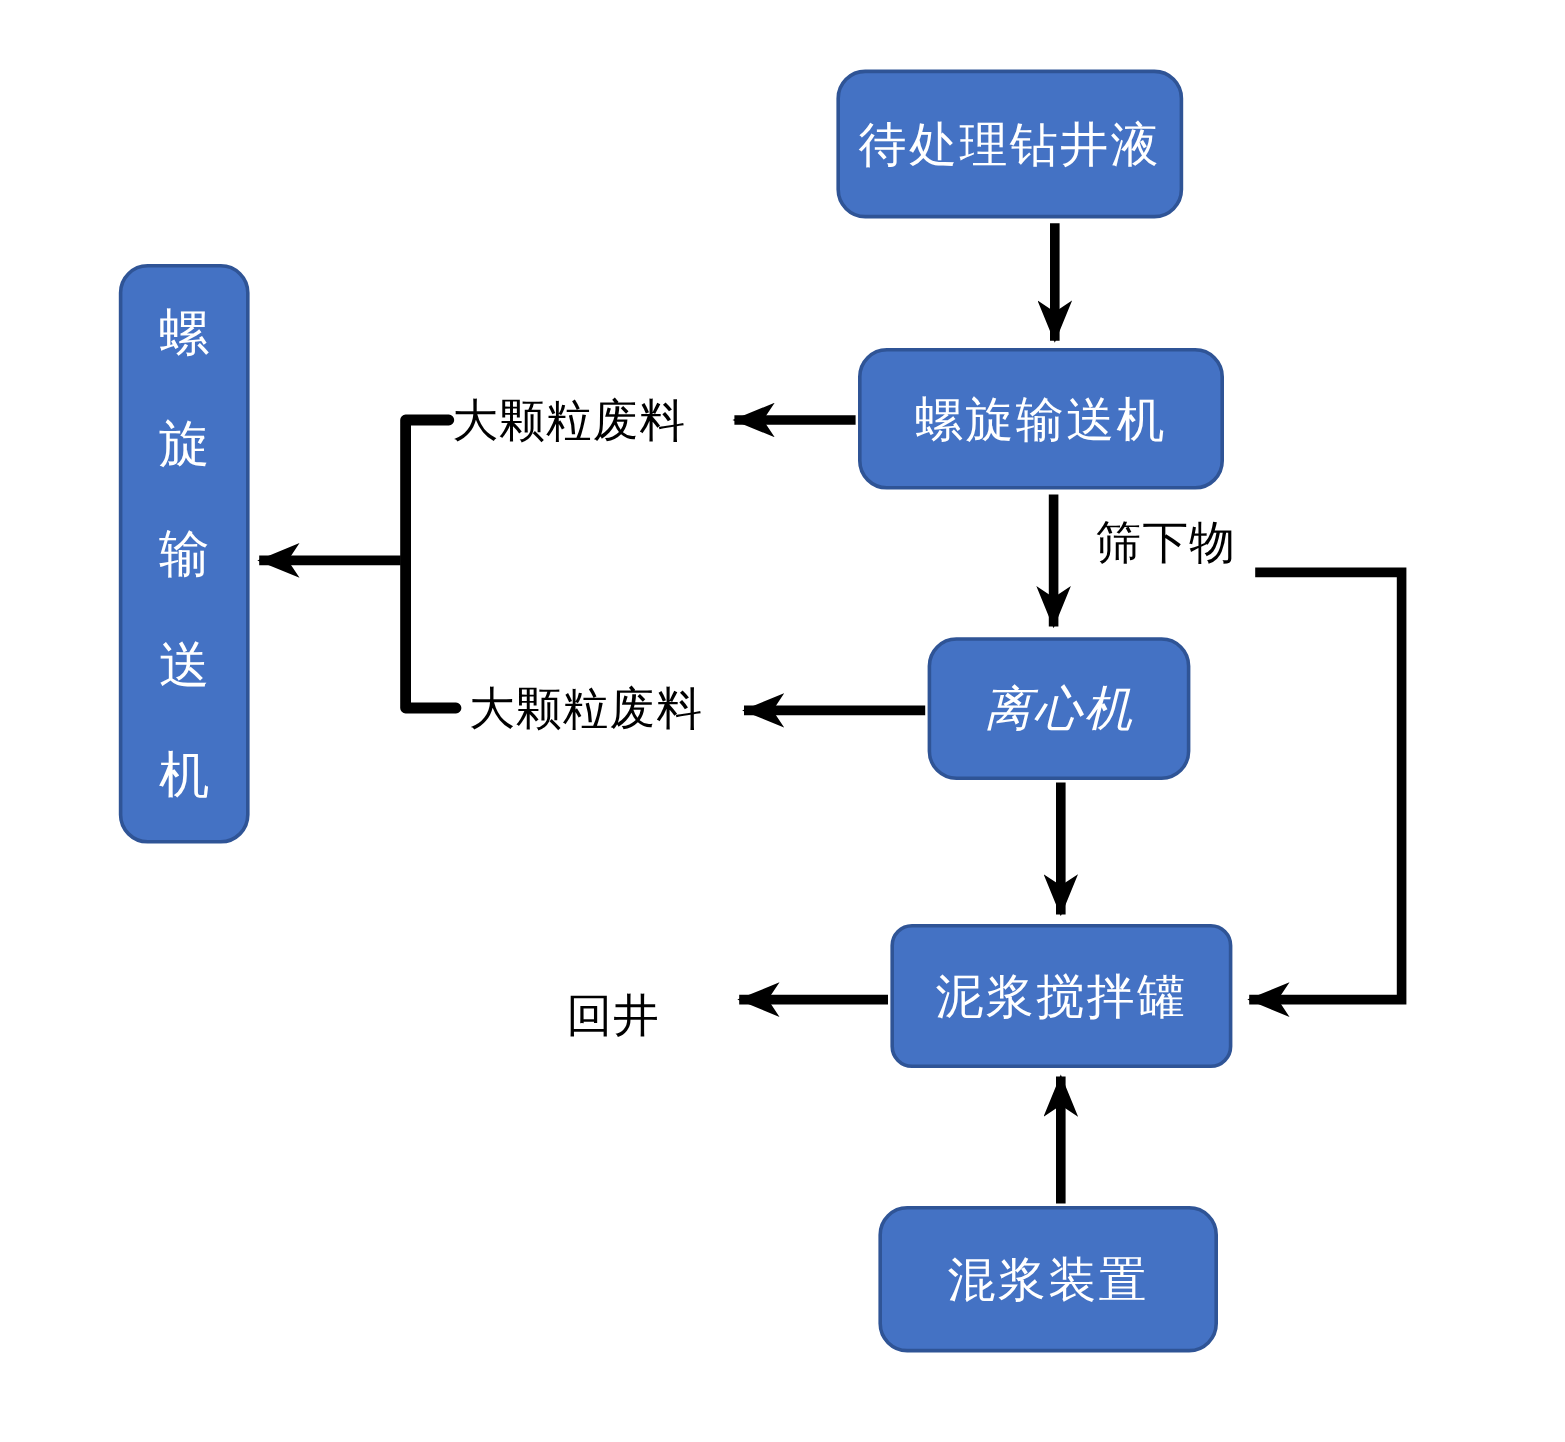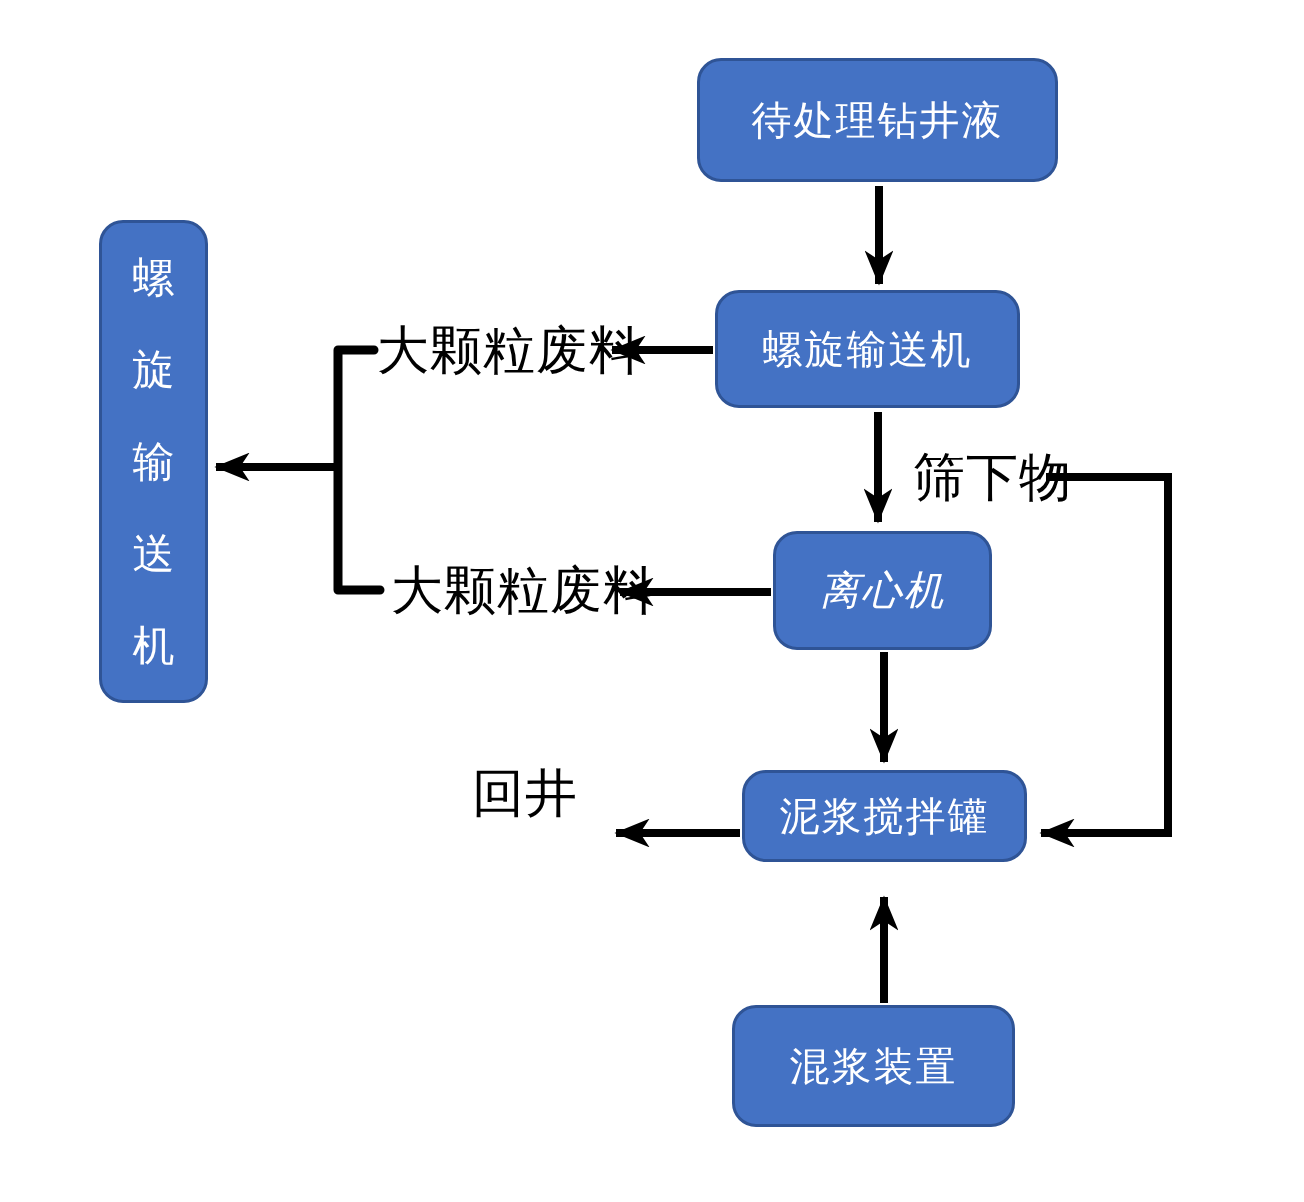--- a/index.html
+++ b/index.html
@@ -47,49 +47,49 @@
     border: 3px solid var(--node-border);
     border-radius: 24px;
     color: var(--node-text);
     display: flex;
     align-items: center;
     justify-content: center;
     font-size: 40px;
     letter-spacing: 2px;
     text-align: center;
   }
-  .node-drilling-fluid { left: 697px; top: 58px;  width: 361px; height: 124px; }
+  .node-drilling-fluid { left: 697px; top: 58px;  width: 289px; height: 124px; }
   .node-shaker         { left: 715px; top: 290px; width: 305px; height: 118px; }
   .node-centrifuge     { left: 773px; top: 531px; width: 219px; height: 119px; font-style: italic; }
-  .node-mixing-tank    { left: 742px; top: 770px; width: 285px; height: 92px; }
+  .node-mixing-tank    { left: 742px; top: 770px; width: 285px; height: 120px; border-radius: 18px; }
   .node-slurry-device  { left: 732px; top: 1005px; width: 283px; height: 122px; justify-content: center; }
 
   .node-conveyor { left: 99px; top: 220px; width: 109px; height: 483px; }
   .node-conveyor .vertical-text {
     display: inline-block;
     width: 44px;
     font-size: 42px;
     line-height: 92px;
     word-break: break-all;
     text-align: center;
     letter-spacing: 0;
   }
 
   .edge-label {
     position: absolute;
     color: var(--label-text);
-    font-size: 52px;
+    font-size: 38px;
     line-height: 44px;
     white-space: nowrap;
     letter-spacing: 1px;
   }
   .label-waste-top    { left: 377px; top: 328px; }
   .label-waste-bottom { left: 391px; top: 568px; }
-  .label-undersize    { left: 913px; top: 455px; }
-  .label-return-well  { left: 472px; top: 771px; text-align: center; }
+  .label-undersize    { left: 913px; top: 430px; }
+  .label-return-well  { left: 472px; top: 824px; text-align: center; }
 </style>
 </head>
 <body>
 
 <div class="canvas">
 
   <svg class="connector-layer" viewBox="0 0 1304 1202" xmlns="http://www.w3.org/2000/svg">
     <defs>
       <marker id="arrowhead" markerWidth="4.6" markerHeight="3.6" refX="4.2" refY="1.8" orient="auto" markerUnits="strokeWidth">
         <path d="M0,0 L4.4,1.8 L0,3.6 L1.2,1.8 Z" fill="#000000"></path>

